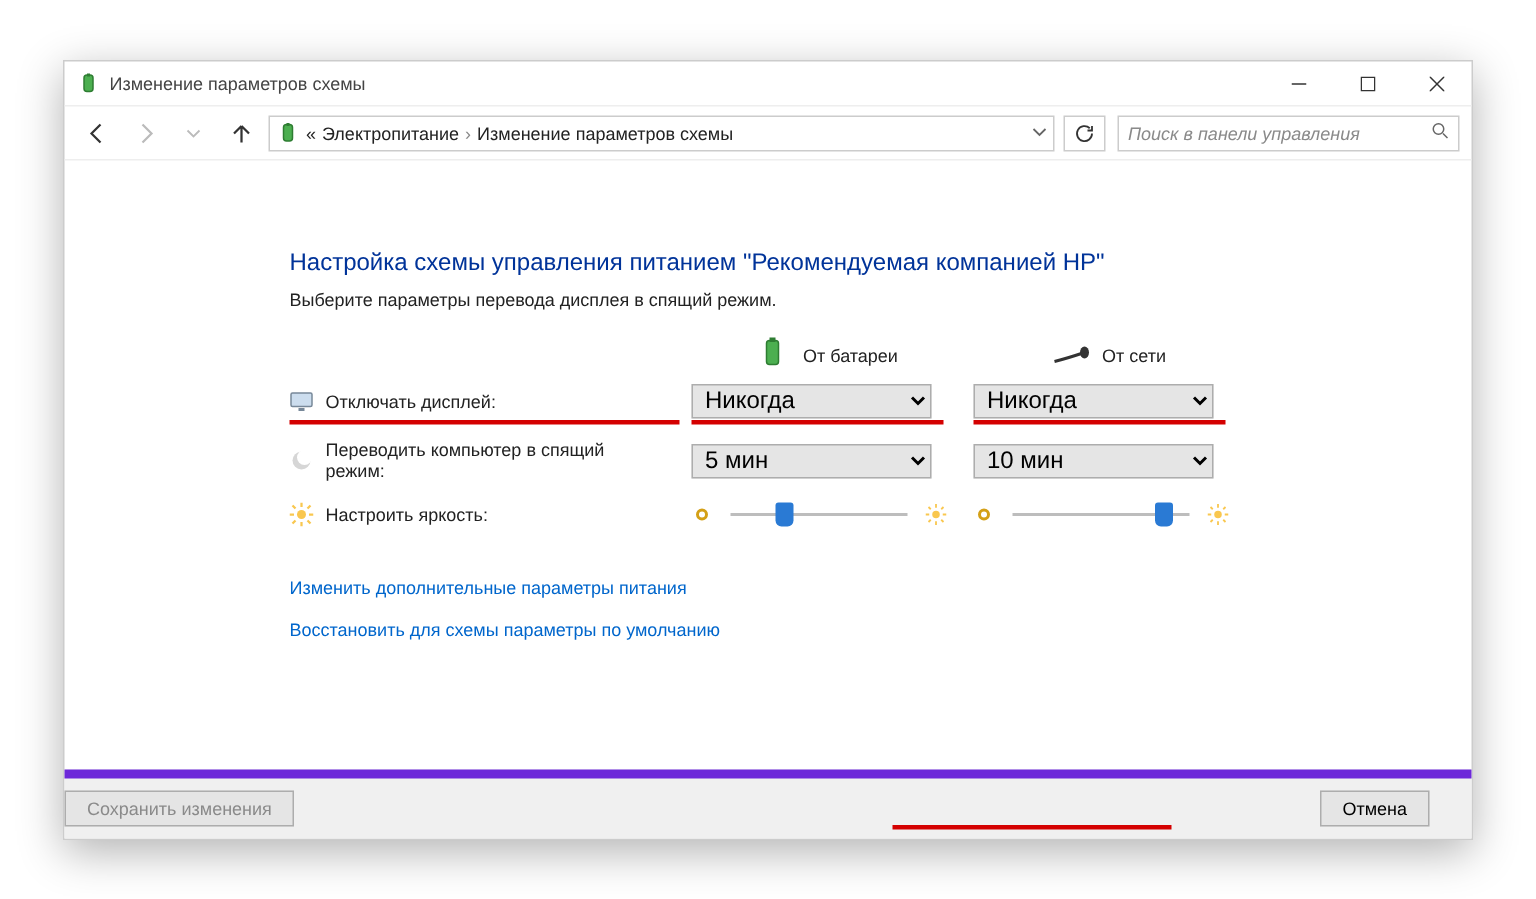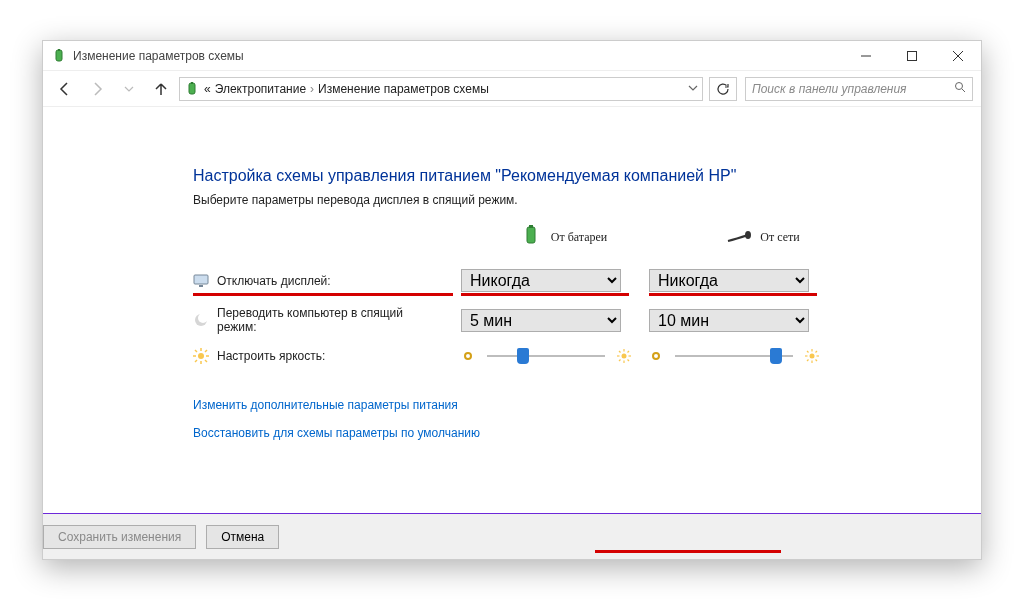--- a/index.html
+++ b/index.html
@@ -99,24 +99,23 @@
   margin-top: 36px;
 }
 .subtitle {
   color: #222;
   font-size: 12px;
   margin-bottom: 16px;
 }
 .cols-header {
   display: grid;
   grid-template-columns: 260px 180px 180px;
-  column-gap: 20px;
-  align-items: center;
-  margin-bottom: 18px;
-  font-family: Liberation Serif, serif;
+  column-gap: 8px;
+  align-items: center;
+  margin-bottom: 6px;
 }
 .cols-header .col-label {
   display: flex; align-items: center; gap: 8px; color: #222;
   font-size: 12px;
   justify-content: center;
 }
 .row {
   display: grid;
   grid-template-columns: 260px 180px 180px;
   column-gap: 8px;
@@ -176,27 +175,27 @@
   display: block;
   color: #0066cc;
   font-size: 12px;
   margin-bottom: 14px;
   text-decoration: none;
 }
 .footer {
   position: absolute;
   bottom: 0; left: 0; right: 0;
   height: 46px;
-  border-top: 1px solid #6d28d9;
+  border-top: 6px solid #6d28d9;
   background: #f0f0f0;
   display: flex;
   align-items: center;
-  justify-content: flex-start;
+  justify-content: space-between;
   padding-right: 28px;
-  gap: 10px;
+  gap: 26px;
 }
 button.dlg-btn {
   height: 24px;
   padding: 0 14px;
   font-size: 12px;
   background: #e5e5e5;
   border: 1px solid #adadad;
   cursor: pointer;
 }
 button.dlg-btn:disabled {

